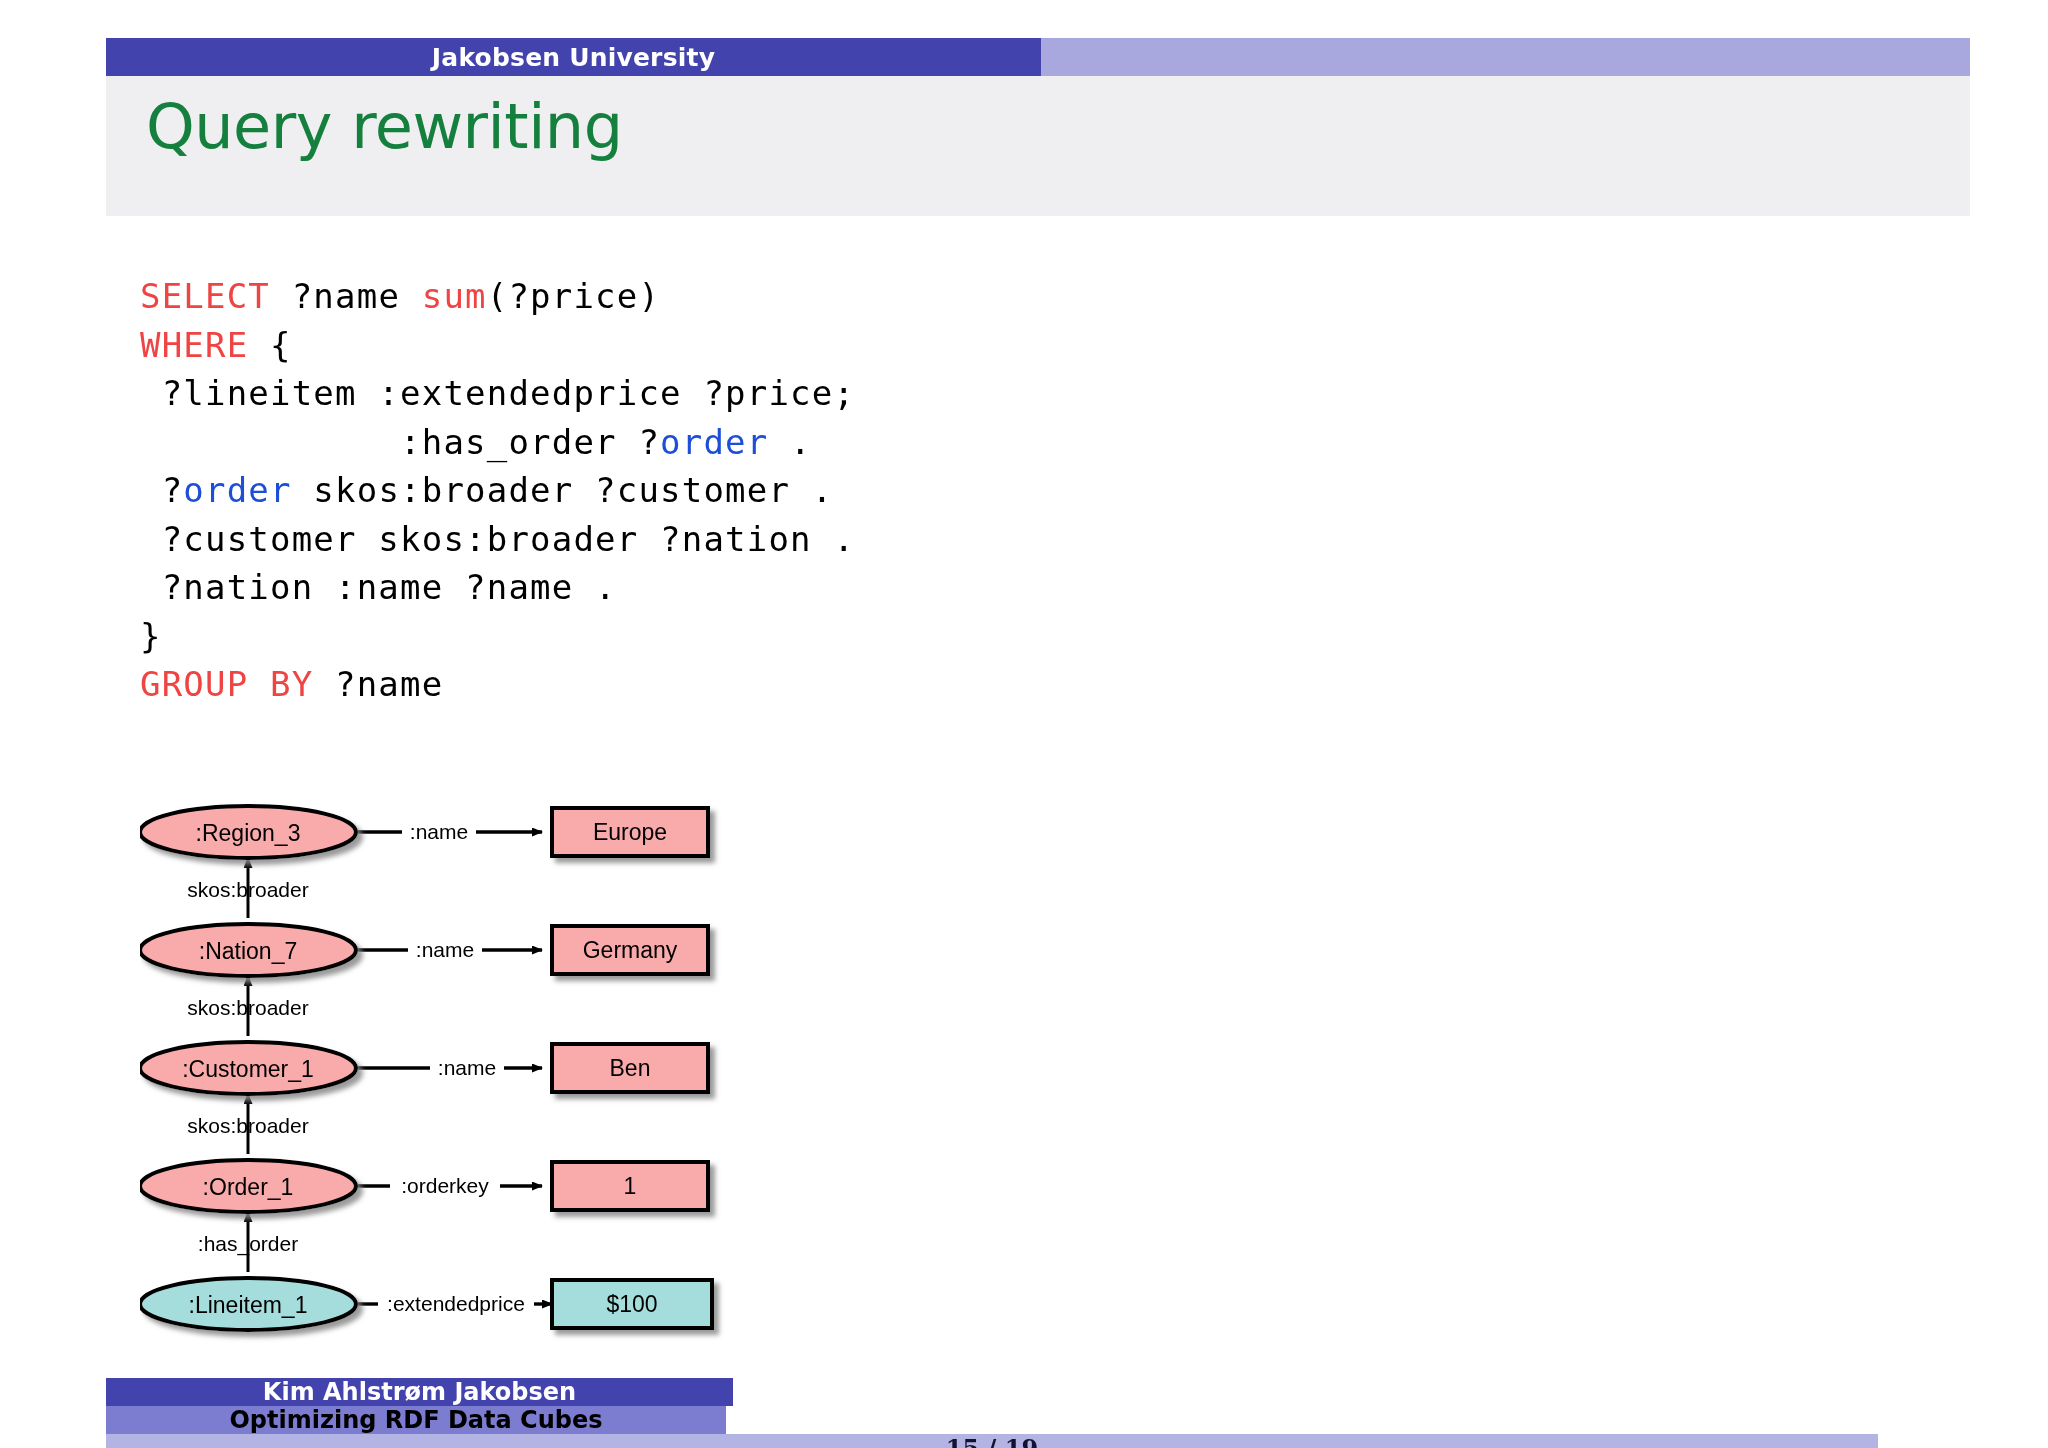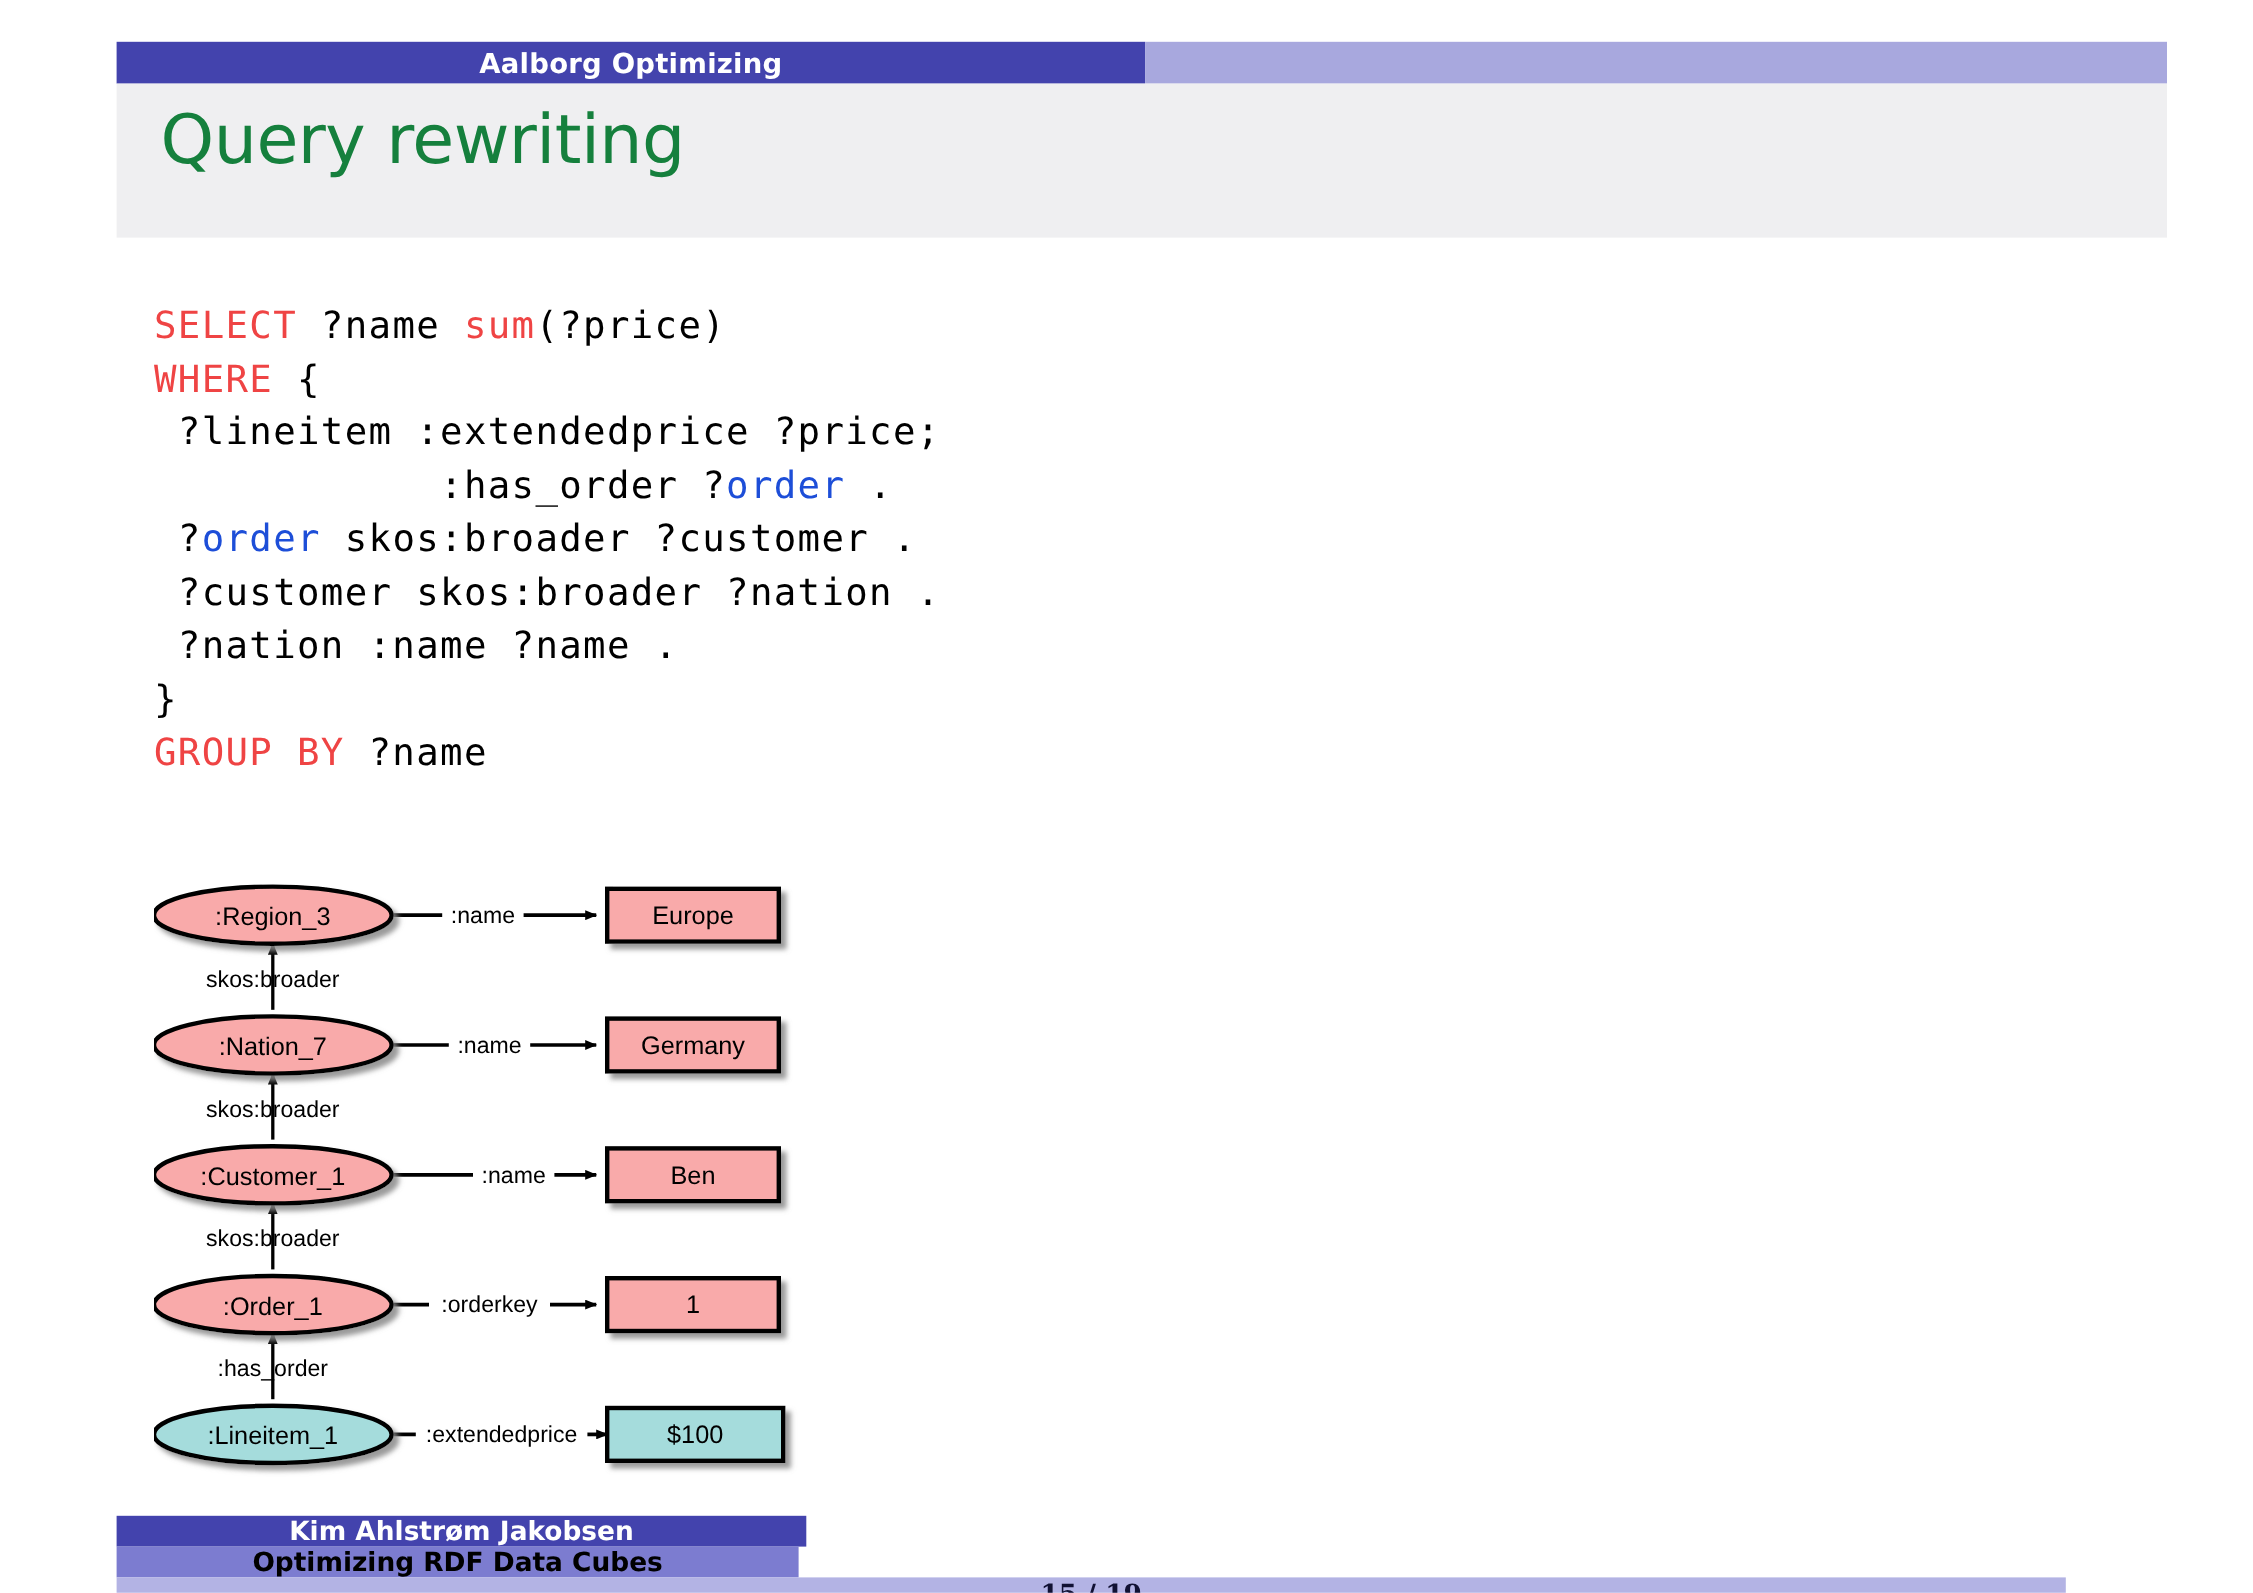--- a/index.html
+++ b/index.html
@@ -128,21 +128,21 @@
     font-weight: bold;
     font-family: "DejaVu Serif", serif;
     align-items: center;
   }
 </style>
 </head>
 <body>
 
 <div class="headerbar">
   <div class="headerbar-left">
-    <span class="header-title">Aalborg Optimizing</span>
+    <span class="header-title">Jakobsen University</span>
   </div>
   <div class="headerbar-right"></div>
 </div>
 
 <div class="titleblock">
   <div class="slide-title">Query rewriting</div>
 </div>
 
 <div class="code" id="code-block"><span class="code-line"><span class="kw">SELECT</span><span> ?name </span><span class="kw">sum</span><span>(?price)</span></span><span class="code-line"><span class="kw">WHERE</span><span> {</span></span><span class="code-line"><span> ?lineitem :extendedprice ?price;</span></span><span class="code-line"><span>            :has_order ?</span><span class="hl">order</span><span> .</span></span><span class="code-line"><span> ?</span><span class="hl">order</span><span> skos:broader ?customer .</span></span><span class="code-line"><span> ?customer skos:broader ?nation .</span></span><span class="code-line"><span> ?nation :name ?name .</span></span><span class="code-line"><span>}</span></span><span class="code-line"><span class="kw">GROUP BY</span><span> ?name</span></span></div>
 

